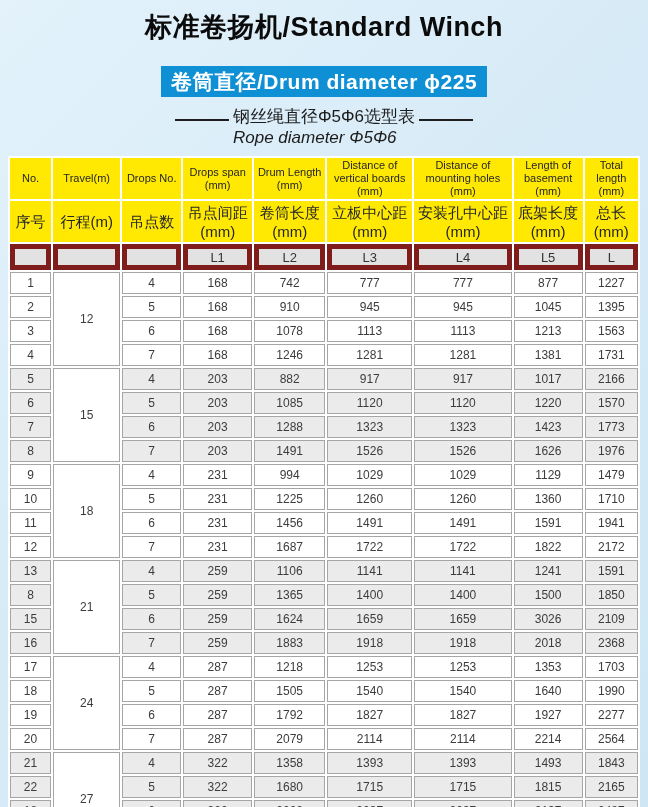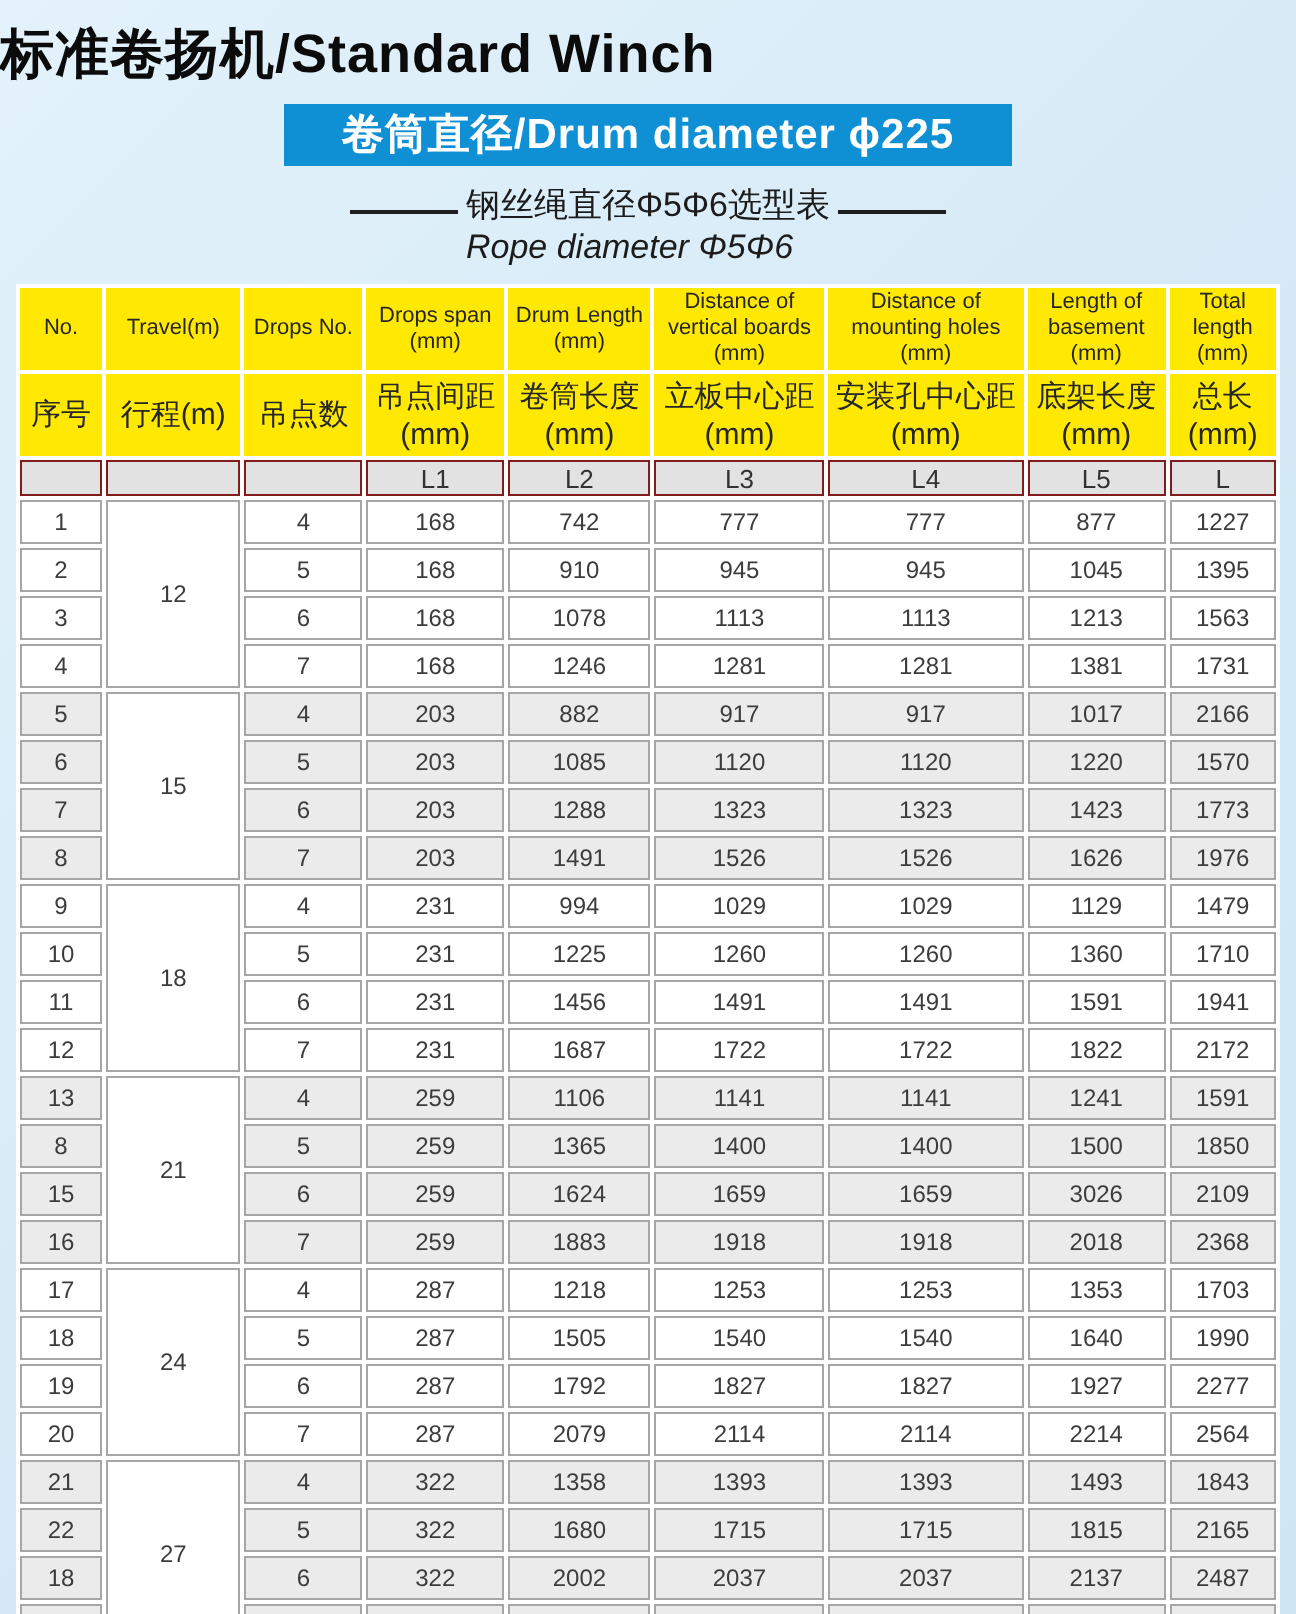--- a/index.html
+++ b/index.html
@@ -4,29 +4,29 @@
 <style>
   html,body{margin:0;padding:0;}
   body{
     width:648px;height:807px;
     background:linear-gradient(135deg,#e3f2fb 0%,#d7ebf7 45%,#cfe7f4 100%);
     font-family:"Liberation Sans","DejaVu Sans",sans-serif;
     overflow:hidden;
   }
   .page-title{
     padding-top:9px;
-    text-align:left;
+    text-align:center;
     font-size:27px;
     font-weight:bold;
     color:#0b0b0b;
     letter-spacing:0.5px;
   }
   .banner{
-    width:364px;
-    margin:7px auto 0;
+    width:326px;
+    margin:21px auto 0;
     background:#0f8fd4;
     color:#ffffff;
     font-weight:bold;
     font-size:21px;
     text-align:center;
     height:31px;
     line-height:31px;
     letter-spacing:0.5px;
   }
   .caption-wrap{
@@ -73,21 +73,21 @@
     color:#262626;
     white-space:pre-line;
     height:41px;
   }
   th.hdr.cn{
     font-size:15px;
     line-height:19px;
   }
   tr.sym td{
     background:#e2e2e2;
-    border:1px solid #7f1d1d;
+    border:5px solid #7f1d1d;
     height:16px;
     font-size:13px;
     color:#333333;
   }
   tbody td{
     border:1px solid #a6a6a6;
     background:#ffffff;
     height:20px;
     font-size:12px;
     color:#3c3c3c;

